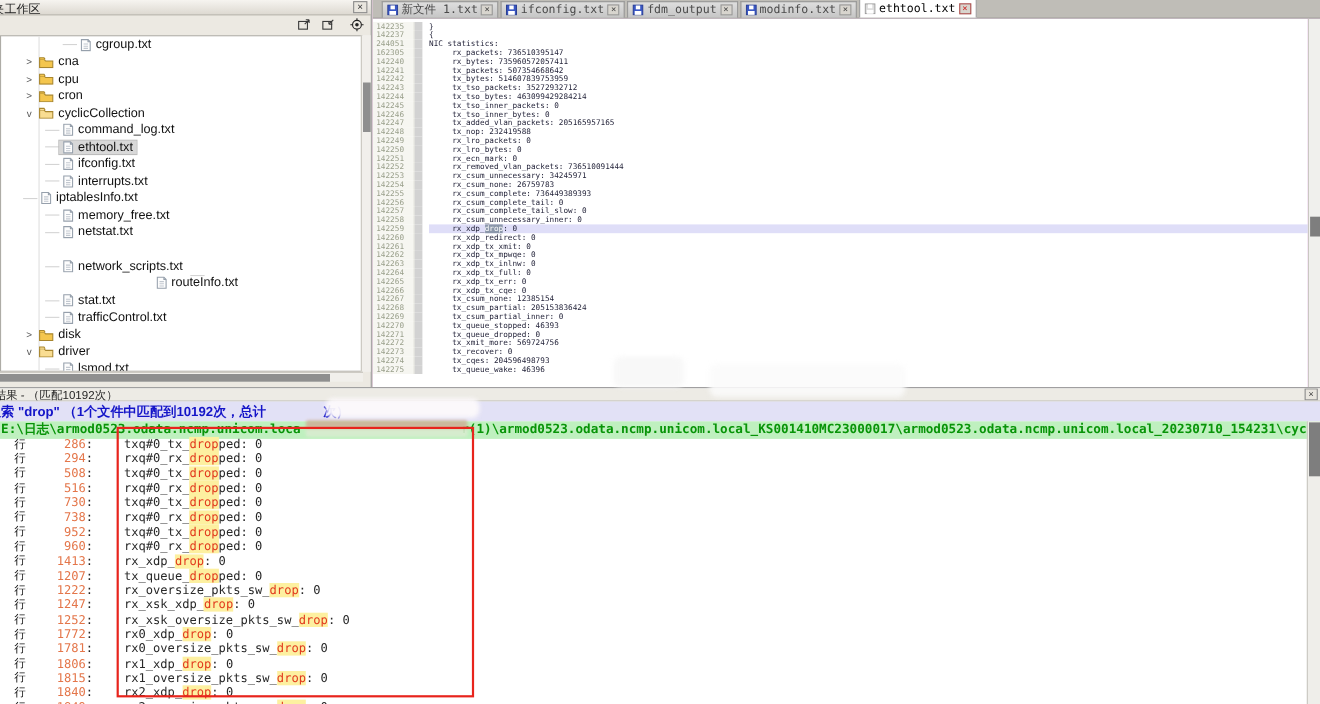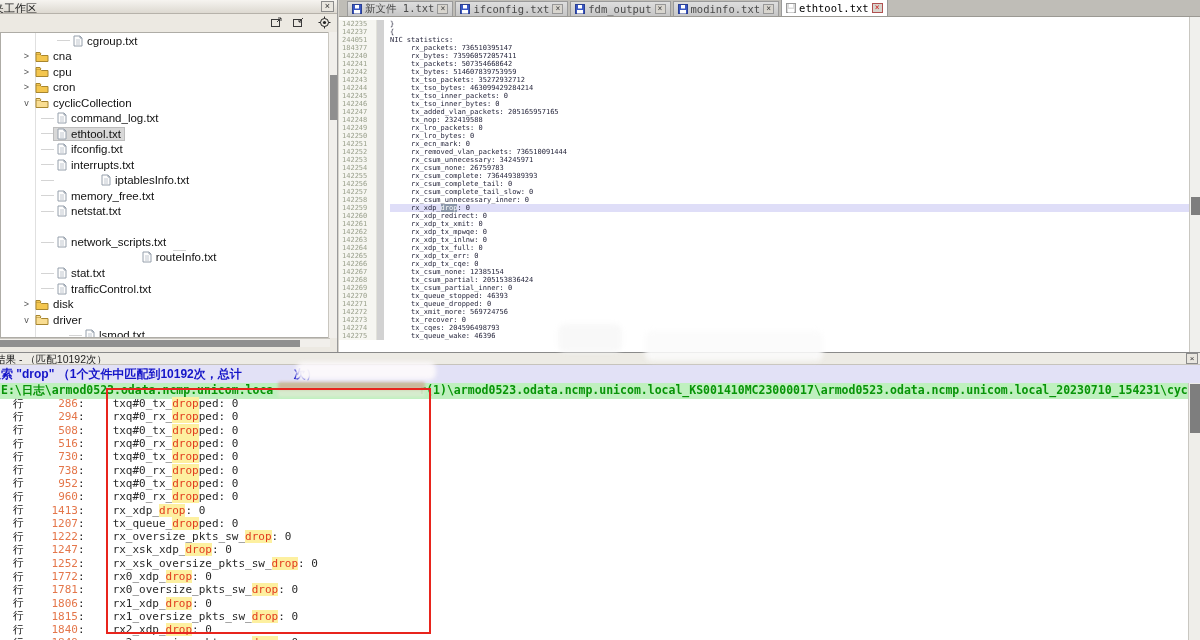--- a/index.html
+++ b/index.html
@@ -219,21 +219,21 @@
             <span>
               <svg width="10" height="12">
                 <path d="M1 1 h6 l2 2 v8 h-8 z" fill="#fdfdfd" stroke="#96a0ac"></path>
                 <path d="M7 1 v2 h2" fill="none" stroke="#96a0ac"></path>
                 <path d="M3 5 h4 M3 7 h4 M3 9 h4" stroke="#c2c8d0"></path>
               </svg>
             </span>
             <span class="lbl">interrupts.txt</span>
           </span>
         </div>
-        <div class="trow" style="padding-left: 40px; gap: 44px;">
+        <div class="trow" style="padding-left: 20px;">
           <span class="tick"></span>
           <span class="cell">
             <span>
               <svg width="10" height="12">
                 <path d="M1 1 h6 l2 2 v8 h-8 z" fill="#fdfdfd" stroke="#96a0ac"></path>
                 <path d="M7 1 v2 h2" fill="none" stroke="#96a0ac"></path>
                 <path d="M3 5 h4 M3 7 h4 M3 9 h4" stroke="#c2c8d0"></path>
               </svg>
             </span>
             <span class="lbl">iptablesInfo.txt</span>
@@ -335,21 +335,21 @@
           <span class="cell">
             <span>
               <svg width="14" height="11">
                 <path d="M1 3 h4 l1.5 1.5 H13 v6 H1 z" fill="#f9dd92" stroke="#a8862f"></path>
                 <path d="M1 3 v-1.5 h4 l1 1.5" fill="#f9dd92" stroke="#a8862f"></path>
               </svg>
             </span>
             <span class="lbl">driver</span>
           </span>
         </div>
-        <div class="trow" style="padding-left: 40px; margin-left: 28px;">
+        <div class="trow" style="padding-left: 40px;">
           <span class="tick"></span>
           <span class="cell">
             <span>
               <svg width="10" height="12">
                 <path d="M1 1 h6 l2 2 v8 h-8 z" fill="#fdfdfd" stroke="#96a0ac"></path>
                 <path d="M7 1 v2 h2" fill="none" stroke="#96a0ac"></path>
                 <path d="M3 5 h4 M3 7 h4 M3 9 h4" stroke="#c2c8d0"></path>
               </svg>
             </span>
             <span class="lbl">lsmod.txt</span>
@@ -433,21 +433,21 @@
             <span class="ln">142237</span>
             <span class="gut"></span>
             <span class="code">{</span>
           </div>
           <div class="eline">
             <span class="ln">244051</span>
             <span class="gut"></span>
             <span class="code">NIC statistics:</span>
           </div>
           <div class="eline">
-            <span class="ln">184377</span>
+            <span class="ln">162305</span>
             <span class="gut"></span>
             <span class="code">     rx_packets: 736510395147</span>
           </div>
           <div class="eline">
             <span class="ln">142240</span>
             <span class="gut"></span>
             <span class="code">     rx_bytes: 735960572057411</span>
           </div>
           <div class="eline">
             <span class="ln">142241</span>

